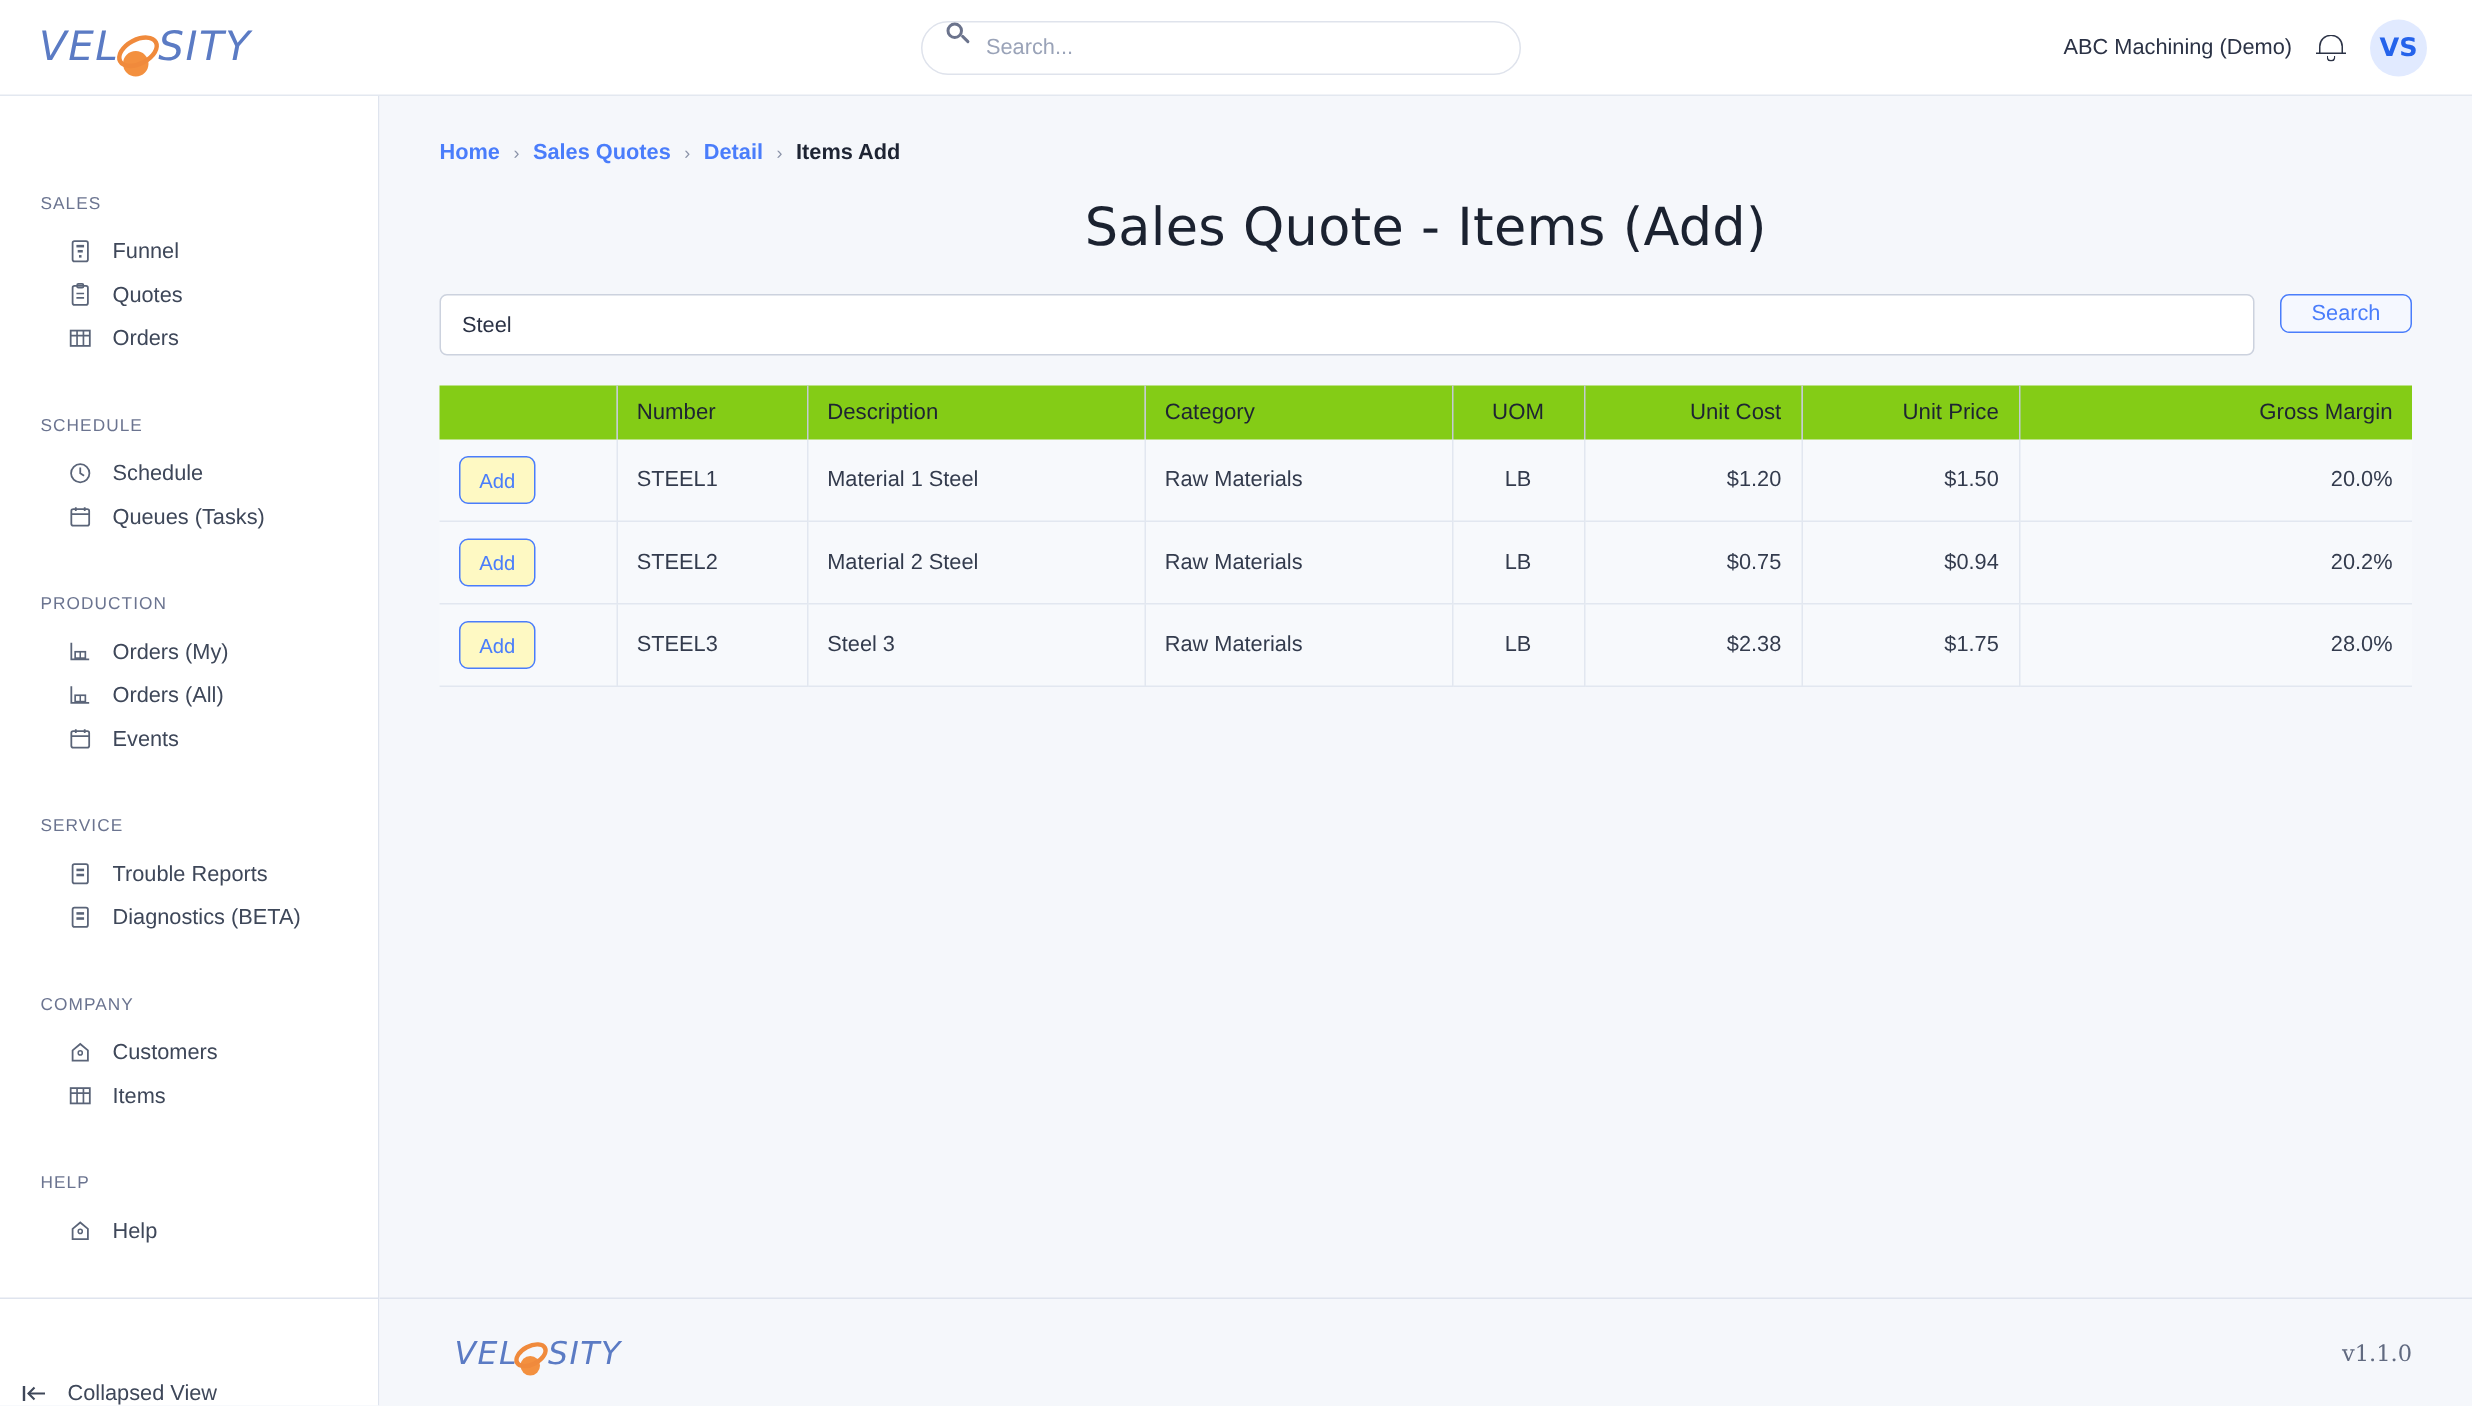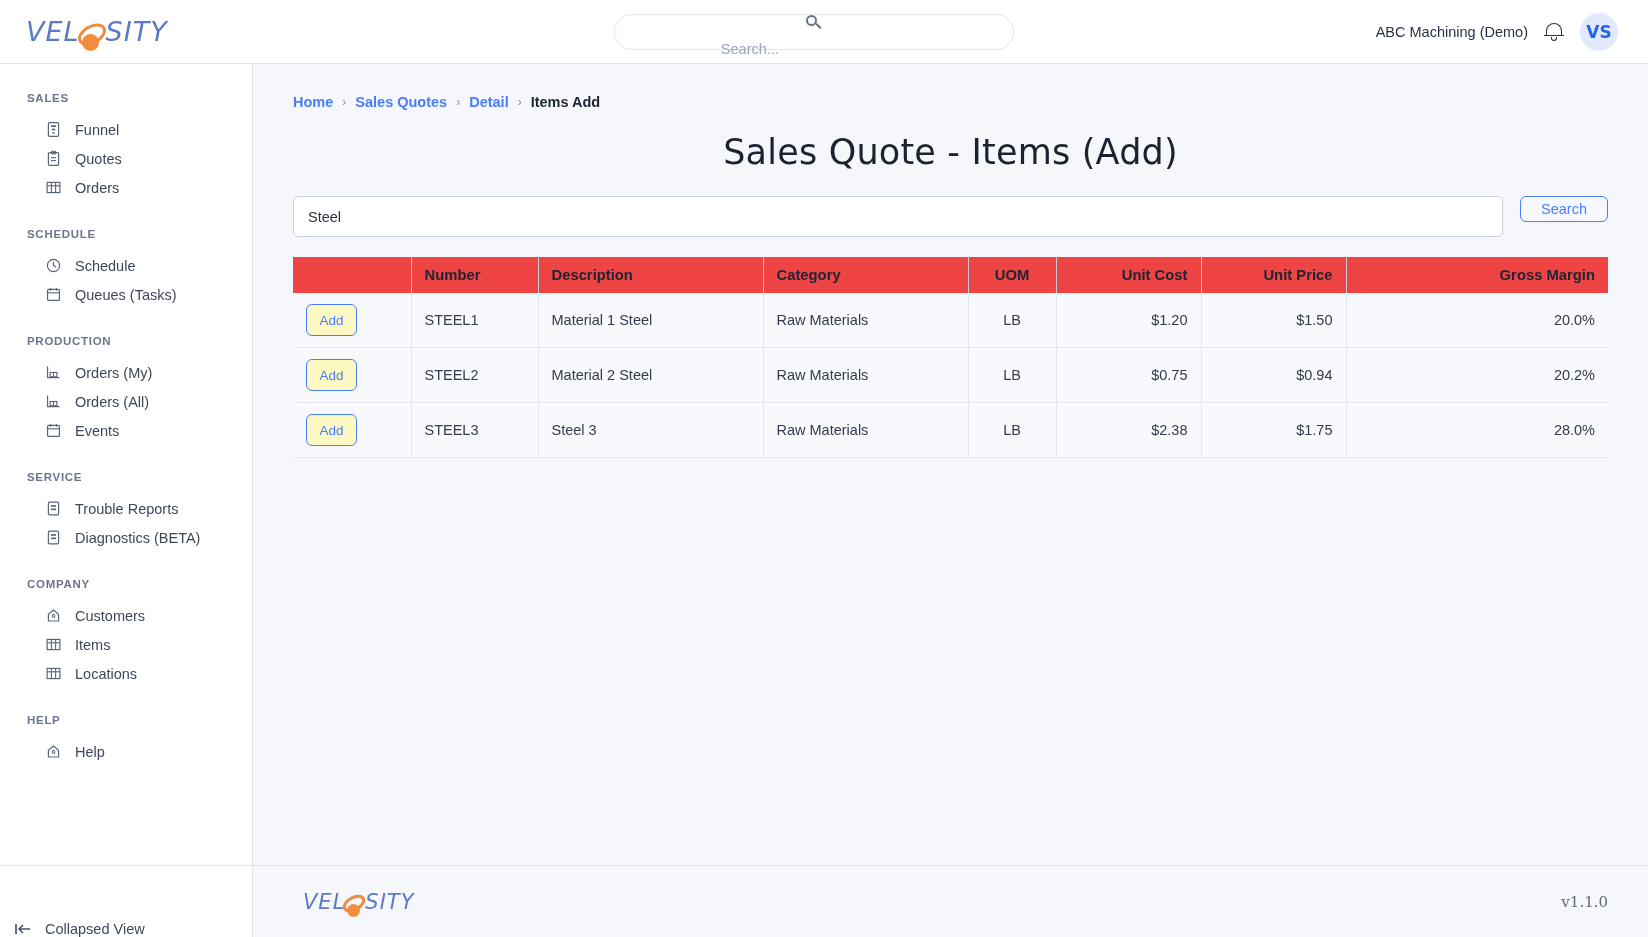--- a/index.html
+++ b/index.html
@@ -33,21 +33,21 @@
     transform: rotate(-28deg);
   }
   .logo-o {
     position: absolute; left: 2px; top: 2px;
     width: 17px; height: 17px; border-radius: 50%;
     background: #f3903f;
   }
   .topsearch-wrap { flex: 1; display: flex; justify-content: center; }
   .topsearch {
     width: 400px; height: 36px; border: 1px solid #dfe3ec; border-radius: 18px;
-    background: #fff; display: flex; align-items: center; padding: 0 16px; gap: 10px; flex-direction: column;
+    background: #fff; display: flex; padding: 0 16px; gap: 10px;
   }
   .topsearch input {
     border: none; outline: none; flex: 1; font-size: 14.5px;
     color: #3a4255; font-family: "Liberation Sans", sans-serif; background: transparent;
   }
   .topsearch input::placeholder { color: #9aa3b8; }
   .search-glyph { width: 16px; height: 16px; position: relative; flex: none; }
   .search-glyph .circ {
     position: absolute; left: 0; top: 0; width: 11px; height: 11px;
     border: 2px solid #6b7siz; border: 2px solid #6b738c; border-radius: 50%;
@@ -82,21 +82,21 @@
 
   
   .body-row { display: flex; height: 873px; }
   .sidebar {
     width: 253px; background: #ffffff; border-right: 1px solid #dfe4ee;
     display: flex; flex-direction: column; height: 873px;
   }
   .sidebar-scroll { flex: 1; padding-top: 28px; overflow: hidden; }
   .sec-title {
     font-size: 11.5px; letter-spacing: .7px; color: #6b7490;
-    padding: 0 0 0 27px; margin-bottom: 11px; font-weight: 700;
+    padding: 0 0 0 27px; margin-bottom: 11px; font-weight: 400; margin-top: 38px;
   }
   .sec { margin-bottom: 26px; }
   .nav-item {
     display: flex; align-items: center; gap: 13px;
     padding: 6px 0 6px 45px; cursor: pointer; color: #3e4759; font-size: 14.5px;
   }
   .nav-ico { width: 17px; height: 17px; flex: none; color: #5a6478; display: block; }
   .sidebar-foot {
     height: 72px; border-top: 1px solid #dfe4ee;
     display: flex; align-items: flex-end; padding-left: 14px; gap: 11px;
@@ -127,21 +127,21 @@
     border: 1.6px solid #4a7dfb; border-radius: 6px; background: #f5f8ff;
     color: #4a7dfb; font-size: 14.5px; cursor: pointer;
     font-family: "Liberation Sans", sans-serif;
   }
 
   table.grid {
     width: 100%; border-collapse: collapse; margin-top: 20px;
     background: #f7f9fc; table-layout: fixed;
   }
   table.grid th {
-    background: #ef4444; color: #1e2433; font-size: 14.8px; font-weight: bold;
+    background: #84cc16; color: #1e2433; font-size: 14.8px; font-weight: normal;
     padding: 10px 13px; border-right: 1px solid #c4cad6; white-space: nowrap;
   }
   table.grid th:last-child { border-right: none; }
   table.grid td {
     font-size: 14.5px; color: #333b4d; padding: 11px 13px;
     border-right: 1px solid #e2e7f0; border-bottom: 1px solid #e2e7f0;
     background: #f7f9fc; white-space: nowrap; overflow: hidden; text-overflow: ellipsis;
   }
   table.grid tr td:last-child { border-right: none; }
   .c-act { width: 118px; }
@@ -323,29 +323,20 @@
             <span>Customers</span>
           </div>
           <div class="nav-item">
             <svg class="nav-ico" viewBox="0 0 20 20">
               <rect x="2.5" y="4" width="15" height="12" fill="none" stroke="currentColor" stroke-width="1.4"></rect>
               <line x1="2.5" y1="8" x2="17.5" y2="8" stroke="currentColor" stroke-width="1.3"></line>
               <line x1="7.5" y1="4" x2="7.5" y2="16" stroke="currentColor" stroke-width="1.3"></line>
               <line x1="12.5" y1="4" x2="12.5" y2="16" stroke="currentColor" stroke-width="1.3"></line>
             </svg>
             <span>Items</span>
-          </div>
-          <div class="nav-item">
-            <svg class="nav-ico" viewBox="0 0 20 20">
-              <rect x="2.5" y="4" width="15" height="12" fill="none" stroke="currentColor" stroke-width="1.4"></rect>
-              <line x1="2.5" y1="8" x2="17.5" y2="8" stroke="currentColor" stroke-width="1.3"></line>
-              <line x1="7.5" y1="4" x2="7.5" y2="16" stroke="currentColor" stroke-width="1.3"></line>
-              <line x1="12.5" y1="4" x2="12.5" y2="16" stroke="currentColor" stroke-width="1.3"></line>
-            </svg>
-            <span>Locations</span>
           </div>
         </div>
 
         <div class="sec">
           <div class="sec-title">HELP</div>
           <div class="nav-item">
             <svg class="nav-ico" viewBox="0 0 20 20">
               <path d="M4 8.5 L10 3.5 L16 8.5 V16.5 H4 Z" fill="none" stroke="currentColor" stroke-width="1.4"></path>
               <circle cx="10" cy="10.5" r="1.6" fill="none" stroke="currentColor" stroke-width="1.2"></circle>
             </svg>

